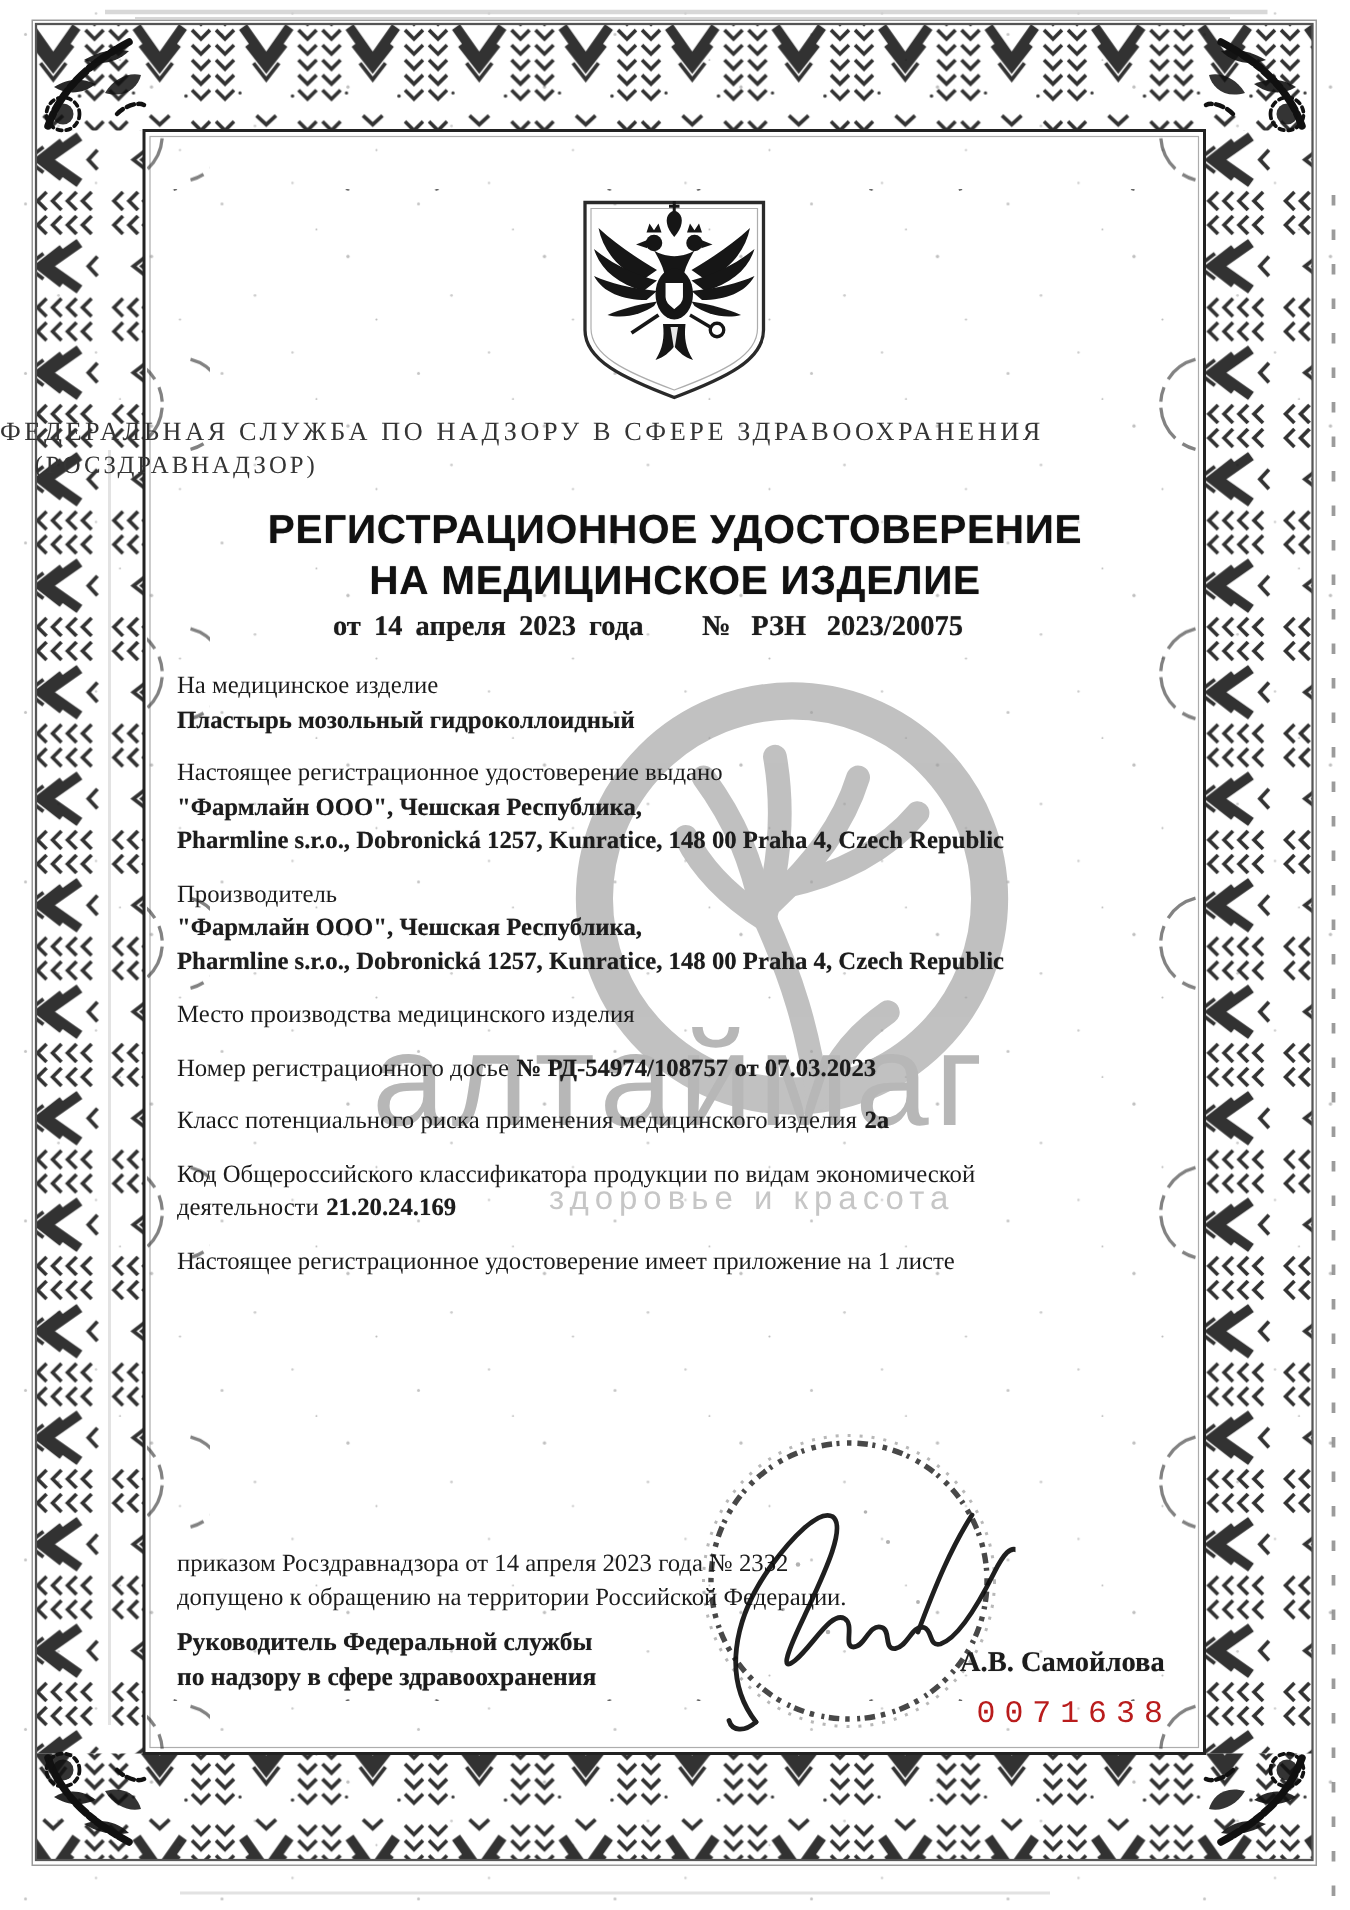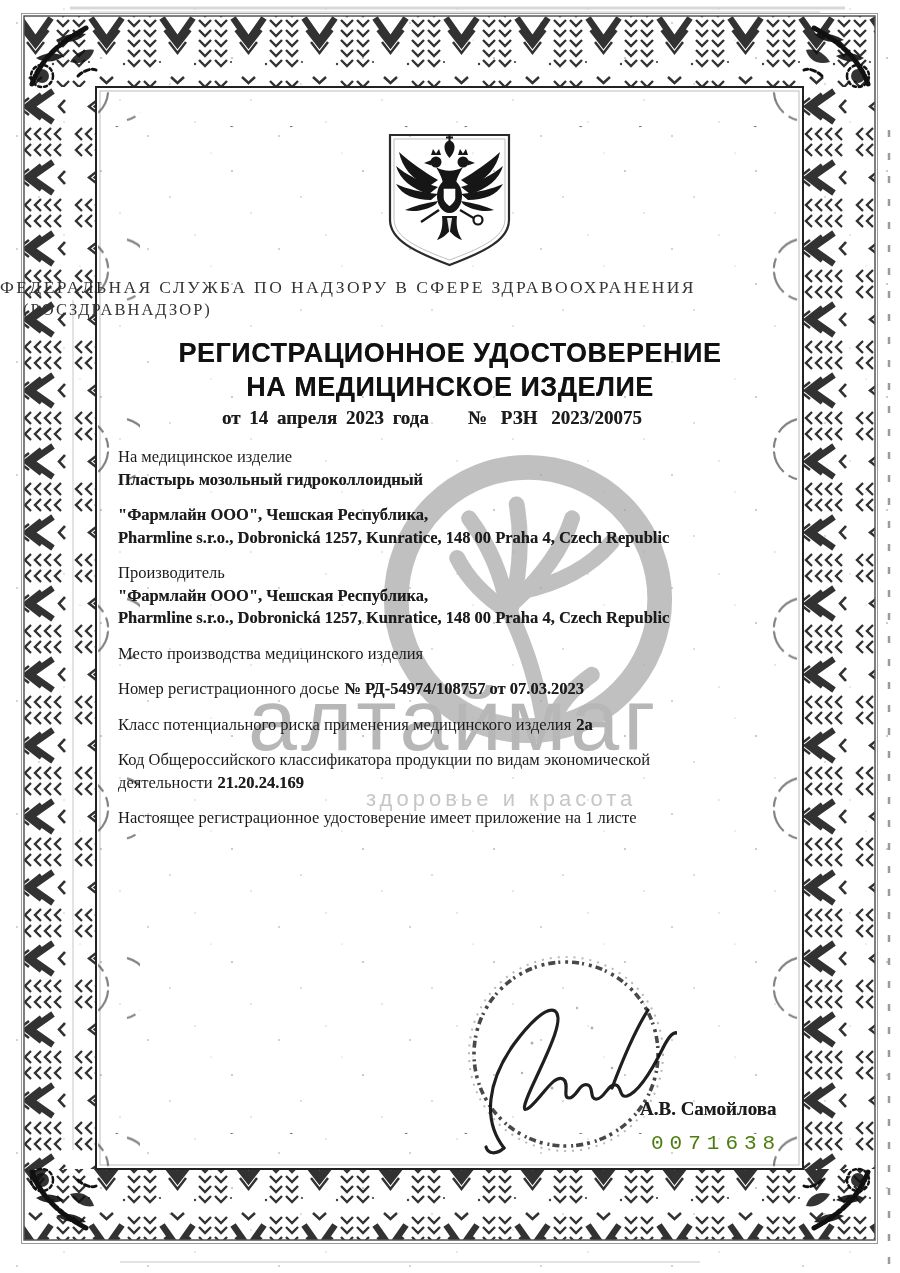--- a/index.html
+++ b/index.html
@@ -37,21 +37,21 @@
   .bold{font-weight:bold;text-shadow:0 0 0.5px rgba(0,0,0,.5);}
   .ml{margin-left:5px;}
 
   
   .footer{left:118px;top:1030px;width:560px;font-size:16.5px;line-height:23px;}
   .signer{margin-top:8px;font-weight:bold;font-size:17px;line-height:22.5px;
           text-shadow:0 0 0.5px rgba(0,0,0,.5);}
   .signer-name{left:640px;top:1098px;font-weight:bold;font-size:19px;
                text-shadow:0 0 0.5px rgba(0,0,0,.5);}
   .serial{left:651px;top:1132px;font-family:"Liberation Mono",monospace;font-size:21px;
-          letter-spacing:6px;color:#4d7c0f;}
+          letter-spacing:6px;color:#b91c1c;}
   .stamp{left:462px;top:948px;width:215px;height:215px;}
 </style>
 </head>
 <body>
 
 <div class="page">
 
   <svg class="frame" width="900" height="1273" viewBox="0 0 900 1273" aria-hidden="true">
     <defs>
       <pattern id="noiseP" width="131" height="113" patternUnits="userSpaceOnUse">
@@ -202,20 +202,21 @@
     <span class="issue-date">от 14 апреля 2023 года</span>
     <span class="issue-number">№ РЗН 2023/20075</span>
   </div>
 
   <div class="abs content body">
     <p>
       <span class="line">На медицинское изделие</span>
       <span class="line bold">Пластырь мозольный гидроколлоидный</span>
     </p>
     <p>
+      <span class="line">Настоящее регистрационное удостоверение выдано</span>
       <span class="line bold">"Фармлайн ООО", Чешская Республика,</span>
       <span class="line bold">Pharmline s.r.o., Dobronická 1257, Kunratice, 148 00 Praha 4, Czech Republic</span>
     </p>
     <p>
       <span class="line">Производитель</span>
       <span class="line bold">"Фармлайн ООО", Чешская Республика,</span>
       <span class="line bold">Pharmline s.r.o., Dobronická 1257, Kunratice, 148 00 Praha 4, Czech Republic</span>
     </p>
     <p>
       <span class="line">Место производства медицинского изделия</span>
@@ -228,20 +229,28 @@
     </p>
     <p>
       <span class="line">Код Общероссийского классификатора продукции по видам экономической</span>
       <span class="line"><span>деятельности</span><span class="bold ml">21.20.24.169</span></span>
     </p>
     <p>
       <span>Настоящее регистрационное удостоверение имеет приложение на 1 листе</span>
     </p>
   </div>
 
+  <div class="abs content footer">
+    <div class="line">приказом Росздравнадзора от 14 апреля 2023 года № 2332</div>
+    <div class="line">допущено к обращению на территории Российской Федерации.</div>
+    <div class="signer">
+      <div class="line">Руководитель Федеральной службы</div>
+      <div class="line">по надзору в сфере здравоохранения</div>
+    </div>
+  </div>
 
   <div class="abs content signer-name">А.В. Самойлова</div>
 
   <div class="abs content serial">0071638</div>
 
   <svg class="abs stamp" viewBox="0 0 215 215" aria-hidden="true">
     <circle cx="104" cy="106" r="92" fill="none" stroke="#1a1a1a" stroke-width="3.6" stroke-dasharray="3 4 7 3 2 5" opacity="0.8"></circle>
     <circle cx="104" cy="106" r="97" fill="none" stroke="#333" stroke-width="2" stroke-dasharray="2 6" opacity="0.35"></circle>
     <g fill="#222" opacity="0.35">
       <circle cx="70" cy="95" r="1.5"></circle>

